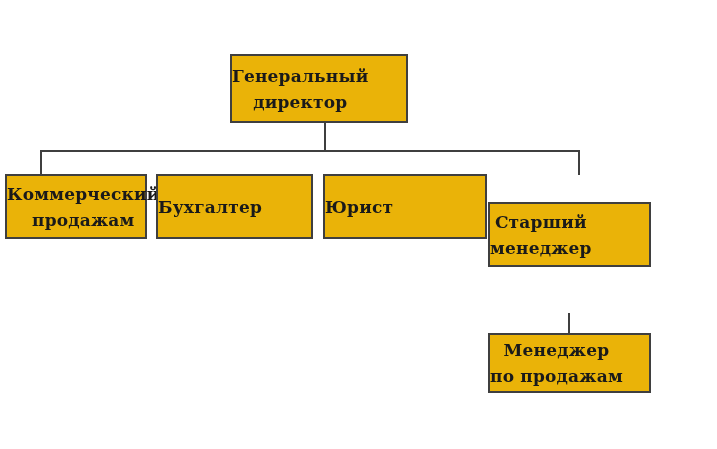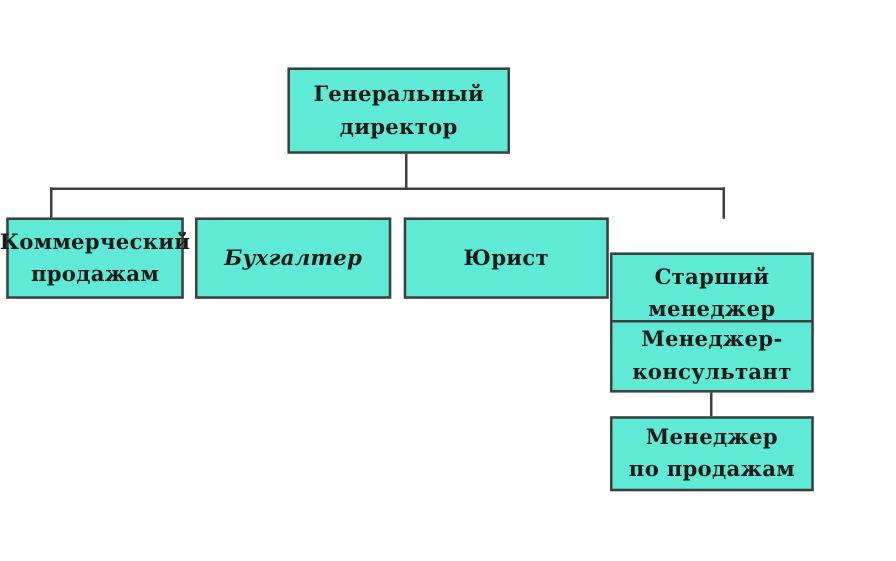--- a/index.html
+++ b/index.html
@@ -12,24 +12,24 @@
     width: 717px;
     height: 449px;
     background: #ffffff;
     overflow: hidden;
     font-family: "DejaVu Serif", "Liberation Serif", serif;
   }
   .org-box {
     position: absolute;
     box-sizing: border-box;
     border: 2px solid #3f3f3f;
-    background: #5eead4;
+    background: #eab308;
     display: flex;
     align-items: center;
-    justify-content: center;
+    justify-content: flex-start;
     text-align: center;
   }
   .org-box .label {
     font-weight: bold;
     font-size: 17px;
     line-height: 26px;
     color: #1a1a1a;
     white-space: pre-line;
     letter-spacing: 0.2px;
   }
@@ -39,21 +39,21 @@
     background: #3f3f3f;
   }
   .hline {
     position: absolute;
     height: 2px;
     background: #3f3f3f;
   }
   
   #box-general      { left: 230px; top: 54px;  width: 178px; height: 69px; }
   #box-commercial   { left: 5px;   top: 174px; width: 142px; height: 65px; }
-  #box-accountant   { left: 156px; top: 174px; width: 157px; height: 65px; font-style: italic; }
+  #box-accountant   { left: 156px; top: 174px; width: 157px; height: 65px; }
   #box-lawyer       { left: 323px; top: 174px; width: 164px; height: 65px; }
   #box-senior       { left: 488px; top: 174px; width: 163px; height: 65px; margin-top: 28px; }
   #box-consultant   { left: 488px; top: 256px; width: 163px; height: 58px; }
   #box-sales        { left: 488px; top: 333px; width: 163px; height: 60px; }
   
   #conn-root-drop   { left: 324px; top: 122px; height: 30px; }
   #conn-bus         { left: 40px;  top: 150px; width: 540px; }
   #conn-left-drop   { left: 40px;  top: 150px; height: 25px; }
   #conn-right-drop  { left: 578px; top: 150px; height: 25px; }
   #conn-senior-drop { left: 567px; top: 238px; height: 19px; }
@@ -87,23 +87,19 @@
 
   <div class="org-box" id="box-lawyer">
     <span class="label">Юрист</span>
   </div>
 
   <div class="org-box" id="box-senior">
     <span class="label">Старший
 менеджер</span>
   </div>
 
-  <div class="org-box" id="box-consultant">
-    <span class="label">Менеджер-
-консультант</span>
-  </div>
 
   <div class="org-box" id="box-sales">
     <span class="label">Менеджер
 по продажам</span>
   </div>
 
 </div>
 
 </body></html>

